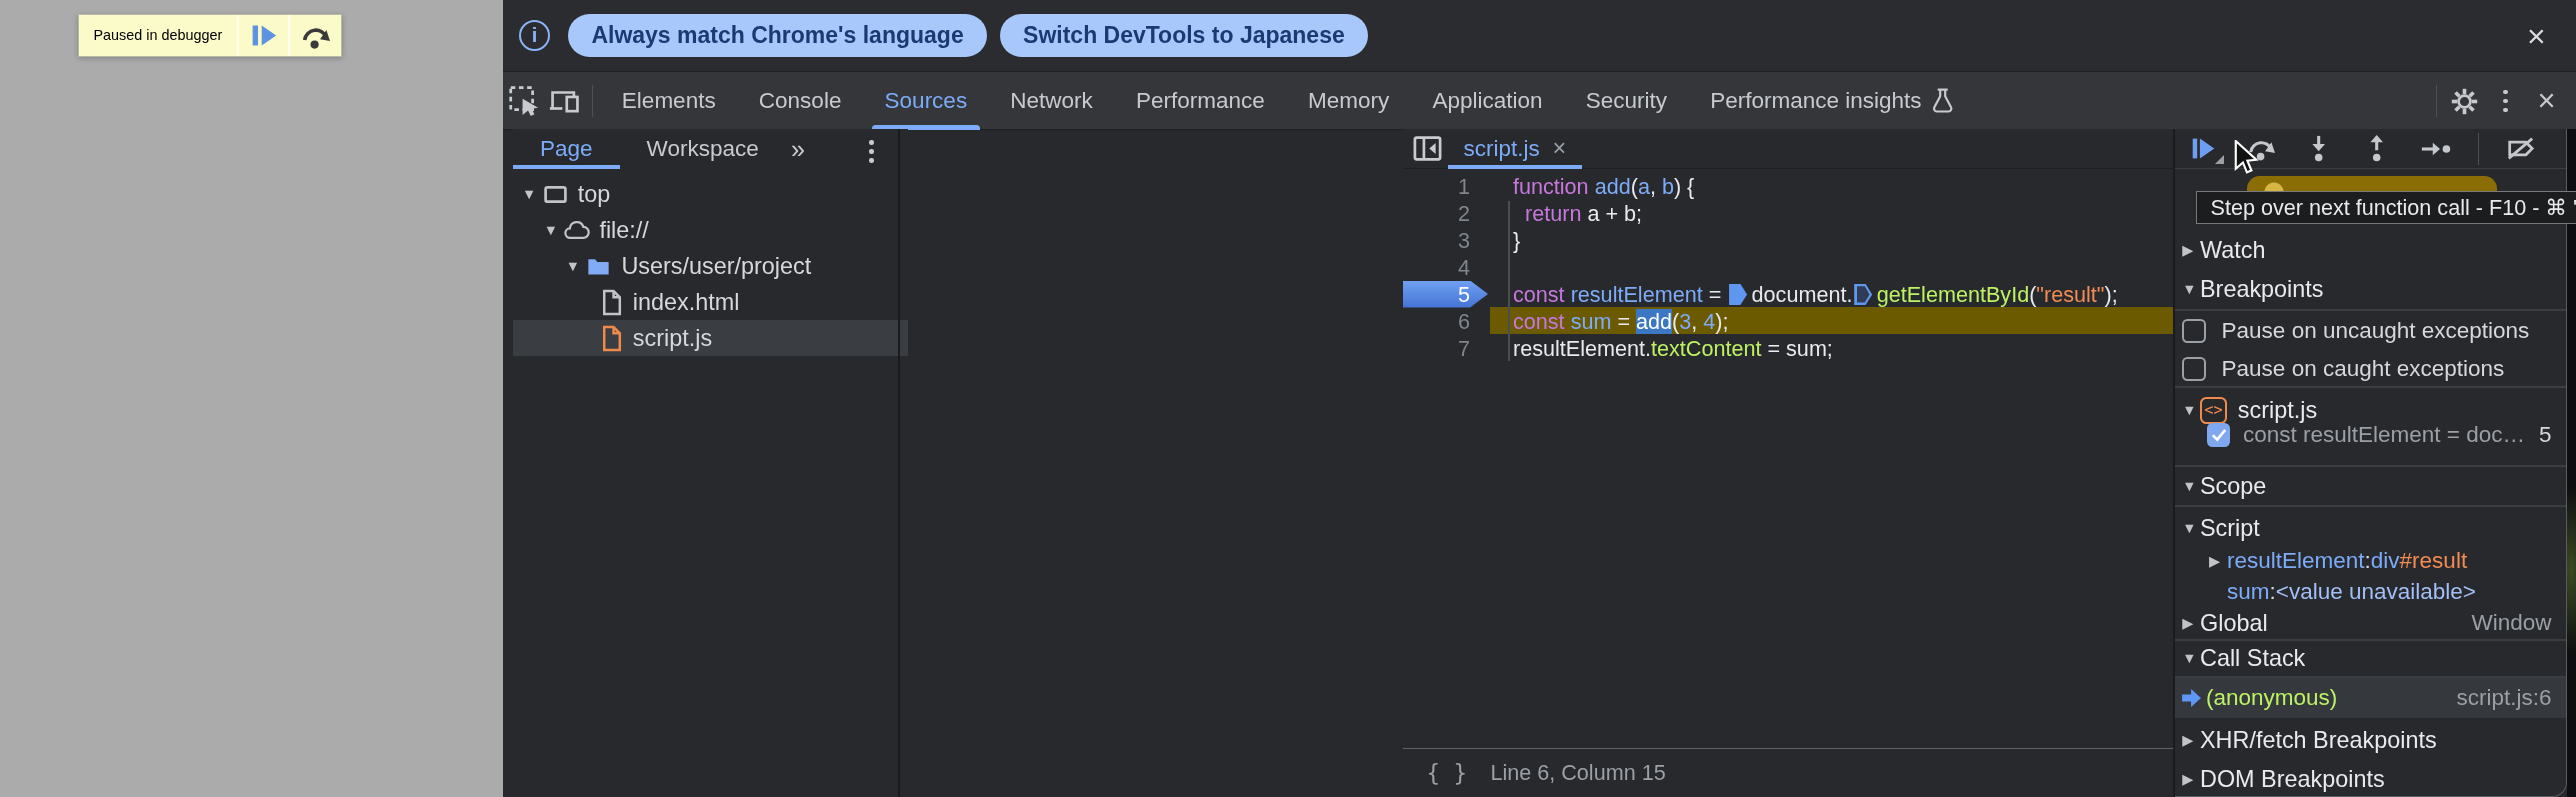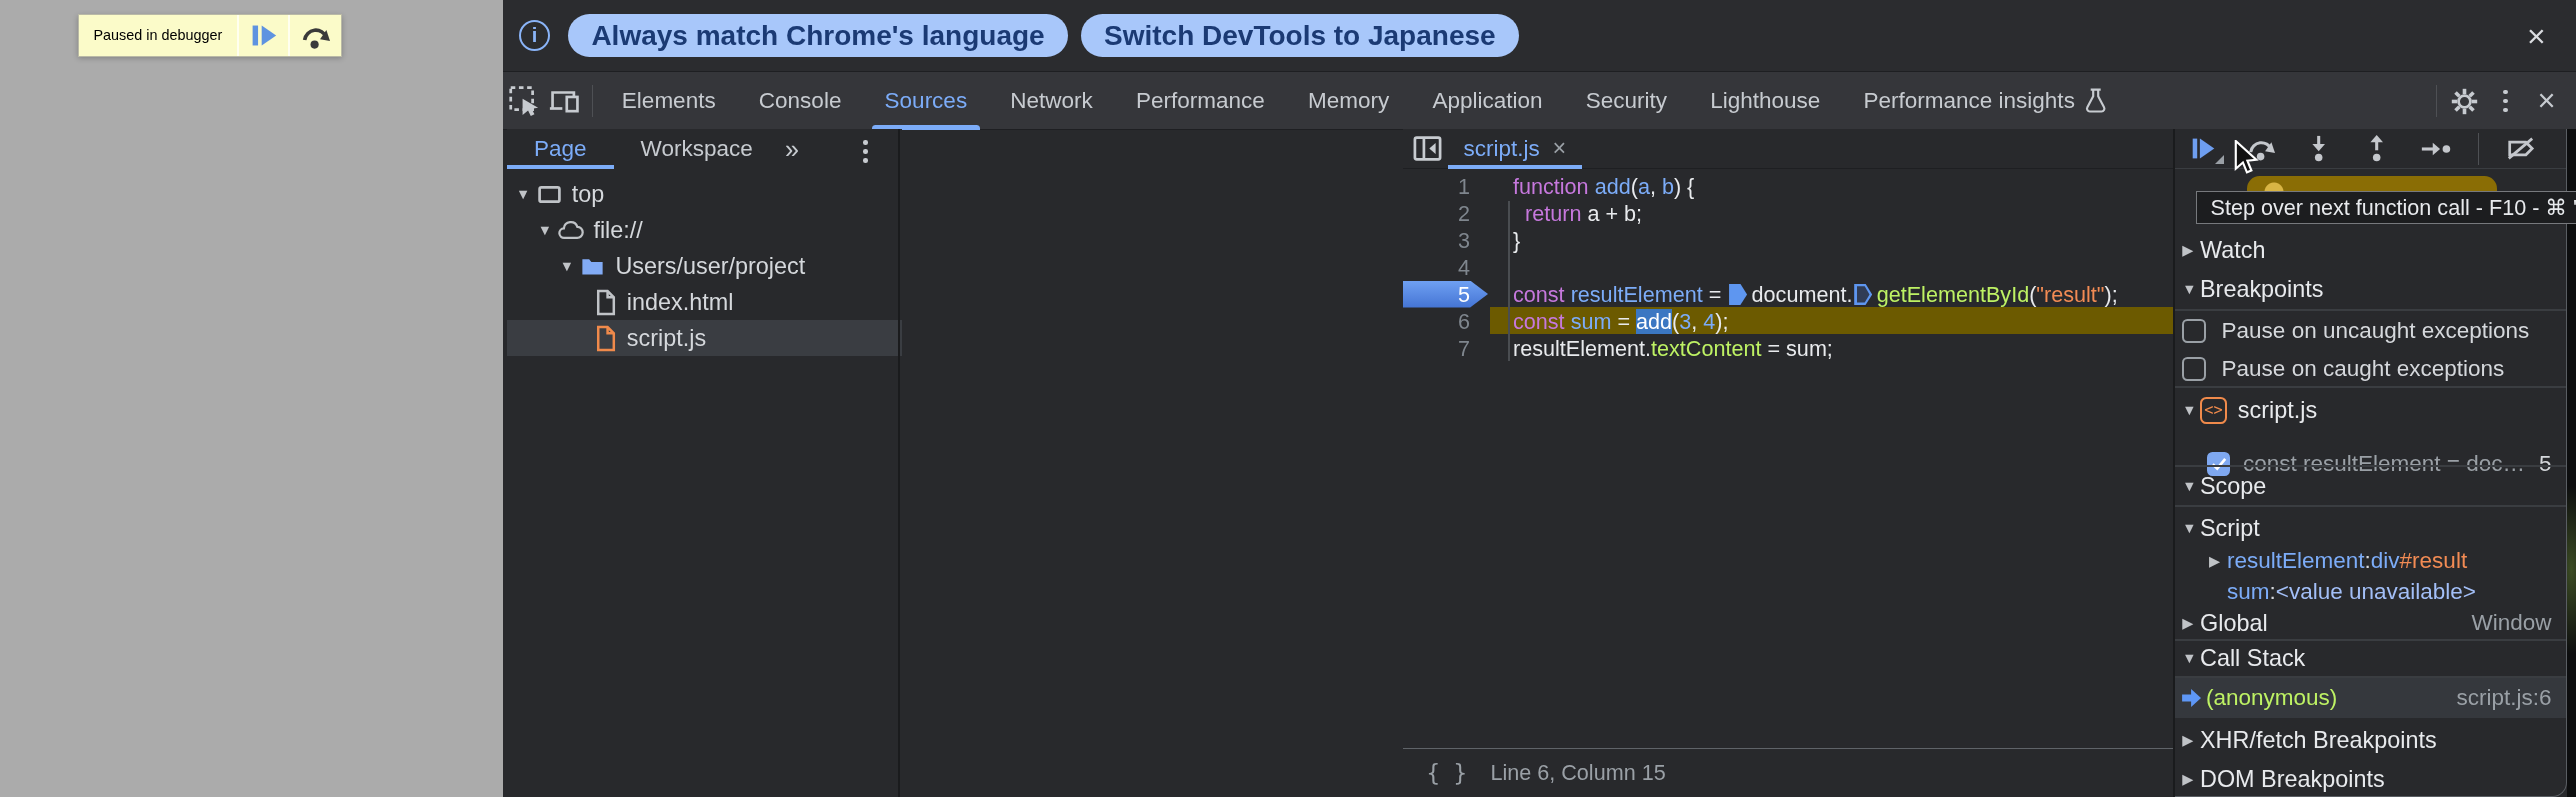--- a/index.html
+++ b/index.html
@@ -14,39 +14,39 @@
   #paused-bar .seg{display:flex;align-items:center;padding:0 14.4px;}
   #paused-bar .btn{border-left:2.7px solid #FFFFEF;padding:0 10px;cursor:default;}
 
   
   #devtools{left:503px;top:0;width:2073px;height:797px;background:#28292C;}
 
   
   #infobar{left:0;top:0;width:2073px;height:72px;background:#2B2C2F;border-bottom:0.9px solid #1E1F22;display:flex;align-items:center;padding-left:16px;}
   #info-icon{width:31px;height:31px;border:2.7px solid #8AB4F8;border-radius:50%;color:#8AB4F8;font-size:20px;font-weight:bold;display:flex;align-items:center;justify-content:center;margin-right:18px;flex:none;}
   #infobar-msg{font-size:23.4px;color:#E8EAED;margin-right:27px;white-space:nowrap;}
-  .pill{height:43px;border-radius:21.6px;display:flex;align-items:center;padding:0 23.4px;font-size:28px;font-weight:bold;white-space:nowrap;margin-right:12.6px;cursor:default;}
+  .pill{height:43px;border-radius:21.6px;display:flex;align-items:center;padding:0 23.4px;font-size:23px;font-weight:bold;white-space:nowrap;margin-right:12.6px;cursor:default;}
   .pill.filled{background:#A8C7FA;color:#1B3A74;}
   .pill.outline{background:transparent;border:1.8px solid #5A8DEF;color:#C7CBD0;font-weight:normal;}
   #infobar-close{position:absolute;right:21.6px;top:18px;width:36px;height:36px;display:flex;align-items:center;justify-content:center;font-size:32px;color:#DADCE0;cursor:default;}
 
   
   #main-toolbar{left:0;top:72px;width:2073px;height:58px;background:#35363A;border-bottom:0.9px solid #1E1F22;display:flex;align-items:center;}
   .tbicon{display:flex;align-items:center;justify-content:center;width:41px;height:41px;flex:none;}
   .vsep{width:0.9px;height:32px;background:#4E5054;margin:0 7.2px;flex:none;}
   .tab{height:58px;display:flex;align-items:center;padding:0 21.6px;font-size:22.5px;color:#C7CBD0;position:relative;white-space:nowrap;cursor:default;}
   .tab.selected{color:#7CACF8;}
   .tab.selected::after{content:"";position:absolute;left:9px;right:9px;bottom:0;height:4.5px;border-radius:3.6px 3.6px 0 0;background:#7CACF8;}
   #toolbar-right{position:absolute;right:9px;top:72px;height:58px;display:flex;align-items:center;}
   .kebab{display:flex;flex-direction:column;gap:4.5px;align-items:center;justify-content:center;width:36px;height:36px;}
   .kebab i{width:4.5px;height:4.5px;border-radius:50%;background:#C7CBD0;}
   .xclose{font-size:31px;color:#C7CBD0;width:36px;text-align:center;}
 
   
-  #navigator{left:4px;top:129px;width:395px;height:668px;background:#28292C;}
+  #navigator{left:10px;top:129px;width:395px;height:668px;background:#28292C;}
   #nav-tabs{display:flex;align-items:center;height:40px;position:relative;}
   .navtab{height:40px;display:flex;align-items:center;padding:0 27px;font-size:22.5px;color:#C7CBD0;position:relative;}
   .navtab.selected{color:#7CACF8;}
   .navtab.selected::after{content:"";position:absolute;left:0;right:0;bottom:0;height:4.5px;background:#7CACF8;}
   #nav-more{font-size:25px;color:#C7CBD0;margin-left:5.4px;}
   #nav-kebab{position:absolute;right:16px;top:1.8px;}
   .tree{position:absolute;left:0;top:47px;width:100%;}
   .tree-row{height:36px;display:flex;align-items:center;font-size:23.4px;color:#D5D8DC;white-space:nowrap;}
   .tree-row.selected{background:#3A3D42;}
   .tw{width:21.6px;flex:none;font-size:14.4px;color:#C0C3C7;text-align:center;}
@@ -152,21 +152,20 @@
       </div>
       <div class="vsep"></div>
       <div class="tab">Elements</div>
       <div class="tab">Console</div>
       <div class="tab selected">Sources</div>
       <div class="tab">Network</div>
       <div class="tab">Performance</div>
       <div class="tab">Memory</div>
       <div class="tab">Application</div>
       <div class="tab">Security</div>
-      <div class="tab">Lighthouse</div>
       <div class="tab" style="gap:9px;">
         <span>Performance insights</span>
         <svg width="23.4" height="25" viewBox="0 0 28 30">
           <path d="M8 2 h12 M11 2 v8 l-7 13 a3.5 3.5 0 0 0 3 5.2 h14 a3.5 3.5 0 0 0 3-5.2 l-7-13 v-8" fill="none" stroke="#C7CBD0" stroke-width="2.6"></path>
         </svg>
       </div>
     </div>
     <div id="toolbar-right">
       <div class="vsep"></div>
       <div class="tbicon">
@@ -377,21 +376,21 @@
       <span class="chk"></span>
       <span class="item-label">Pause on caught exceptions</span>
     </div>
     <div class="hline" style="top:257px;"></div>
 
     <div class="sect" style="top:261px;height:40px;">
       <span class="tri">▼</span>
       <span class="bp-group-icon">&lt;&gt;</span>
       <span>script.js</span>
     </div>
-    <div class="sect" style="top:316px;height:38px;align-items:center;">
+    <div class="sect" style="top:287px;height:38px;align-items:center;">
       <span class="chk on" style="margin-left:32px;margin-right:12.6px;">
         <svg width="16" height="14.4" viewBox="0 0 18 16">
           <polyline points="2,8 7,13 16,2" fill="none" stroke="#FFFFFF" stroke-width="3"></polyline>
         </svg>
       </span>
       <span class="item-label muted">const resultElement = doc…</span>
       <span class="rt">5</span>
     </div>
 
     <div class="hline" style="top:336px;"></div>

